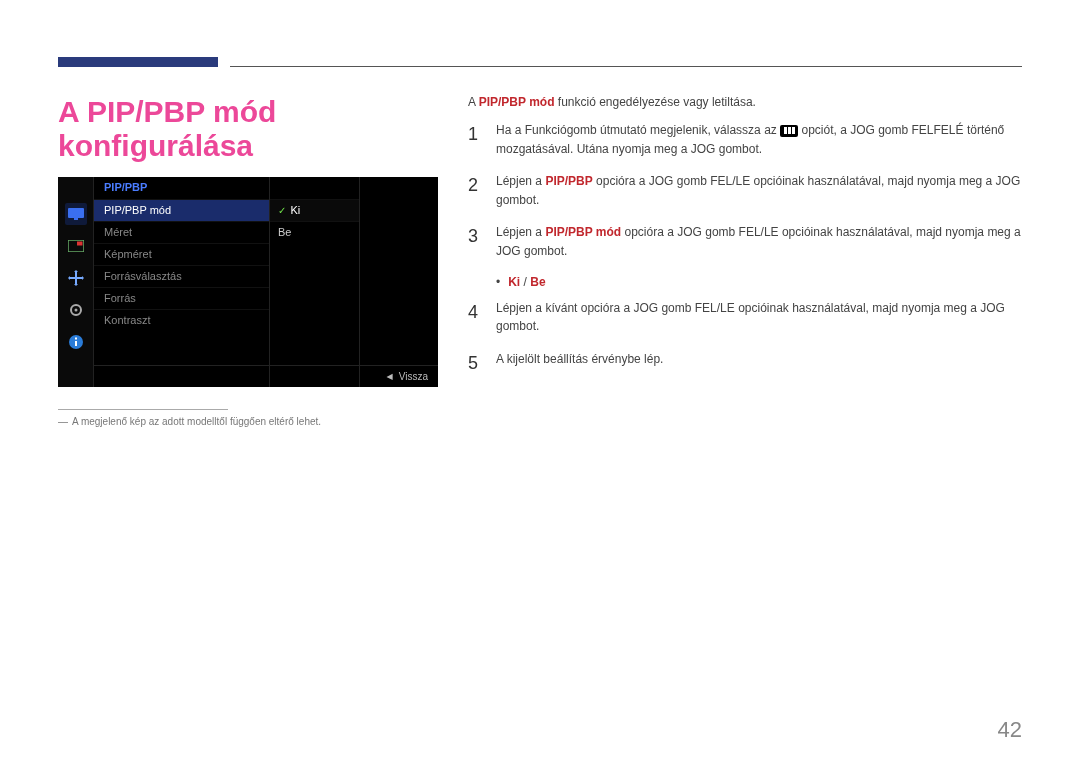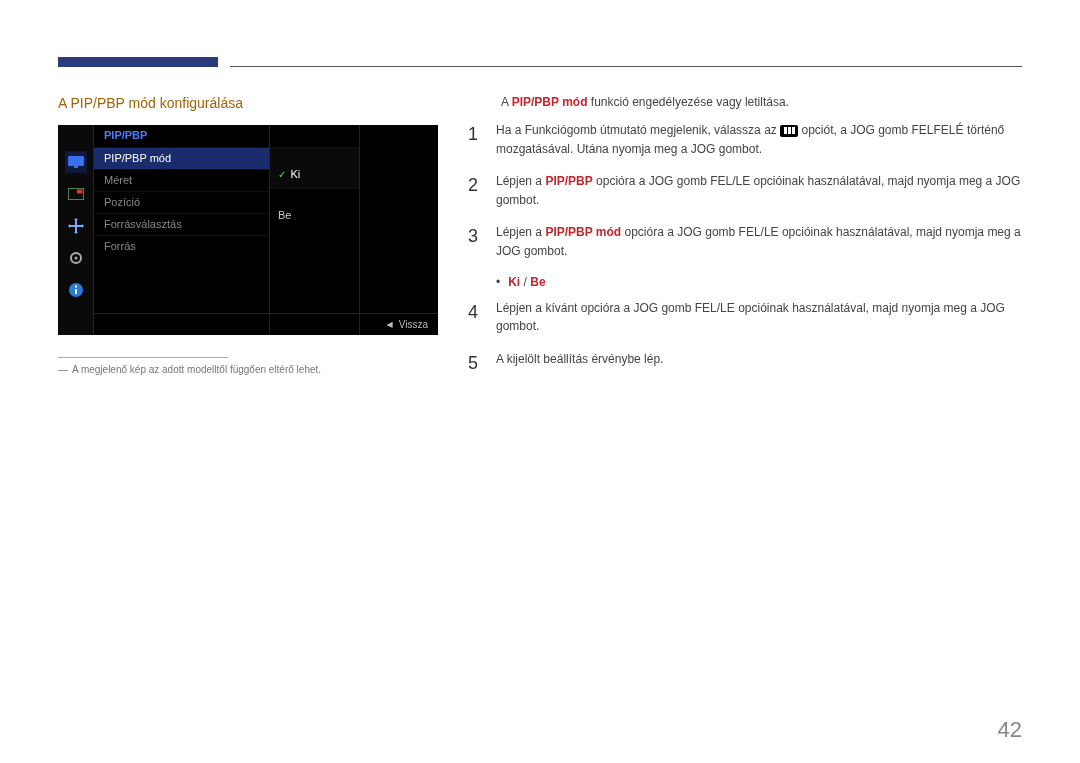--- a/index.html
+++ b/index.html
@@ -31,23 +31,23 @@
     left: 58px;
     right: 58px;
     top: 95px;
     display: flex;
     gap: 30px;
   }
   .left-col { width: 380px; flex-shrink: 0; }
   .right-col { flex: 1; }
 
   .section-title {
-    font-size: 14px;
-    font-weight: normal;
-    color: #a16207;
+    font-size: 30px;
+    font-weight: bold;
+    color: #ec4899;
     margin-bottom: 14px;
   }
 
   .osd {
     width: 380px;
     height: 210px;
     background: #000;
     color: #eee;
     font-size: 11px;
     display: flex;
@@ -92,21 +92,21 @@
     background: #1a2c6b;
     color: #fff;
   }
   .osd-options {
     width: 90px;
     border-right: 1px solid #222;
     display: flex;
     flex-direction: column;
   }
   .osd-opt {
-    height: 22px; padding: 20px 8px; color: #ccc; border-top: 1px solid #111;
+    height: 22px; padding: 4px 8px; color: #ccc; border-top: 1px solid #111;
   }
   .osd-opt.sel {
     background: #0a0a0a;
     color: #fff;
   }
   .osd-check { color: #6fe04a; margin-right: 4px; font-size: 10px; }
   .osd-desc {
     flex: 1;
     padding: 26px 8px 0 8px;
     color: #bbb;
@@ -139,21 +139,20 @@
   .footnote {
     font-size: 10px;
     color: #777;
   }
   .footnote .dash { margin-right: 4px; }
 
   .intro-line {
     font-size: 12px;
     color: #444;
     margin-bottom: 12px;
-    margin-left: 33px;
   }
   .intro-line .hl { color: #c1272d; font-weight: bold; }
 
   .step {
     display: flex;
     gap: 14px;
     margin-bottom: 14px;
     font-size: 12px;
     line-height: 1.55;
     color: #444;
@@ -245,23 +244,24 @@
               <rect x="7" y="7" width="2" height="5" fill="#fff"></rect>
               <rect x="7" y="3.5" width="2" height="2" fill="#fff"></rect>
             </svg>
         </div>
       </div>
 
       <div class="osd-center">
         <div class="osd-header">PIP/PBP</div>
         <div class="osd-row sel">PIP/PBP mód</div>
         <div class="osd-row">Méret</div>
-        <div class="osd-row">Pozíció</div>
+        <div class="osd-row">Képméret</div>
         <div class="osd-row">Forrásválasztás</div>
         <div class="osd-row">Forrás</div>
+        <div class="osd-row">Kontraszt</div>
       </div>
 
       <div class="osd-options">
         <div class="osd-header">&nbsp;</div>
         <div class="osd-opt sel">
           <span class="osd-check">✓</span><span>Ki</span>
         </div>
         <div class="osd-opt">Be</div>
       </div>
 

